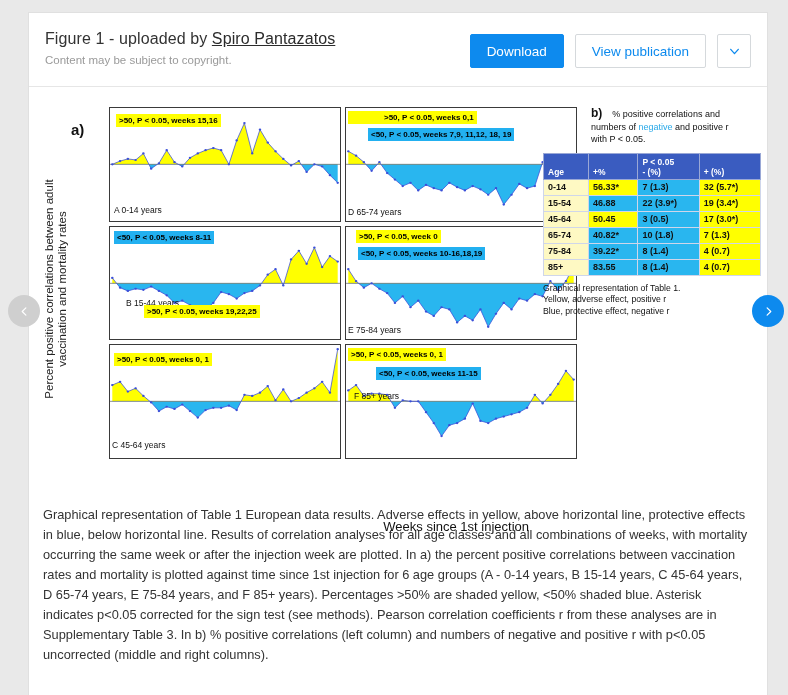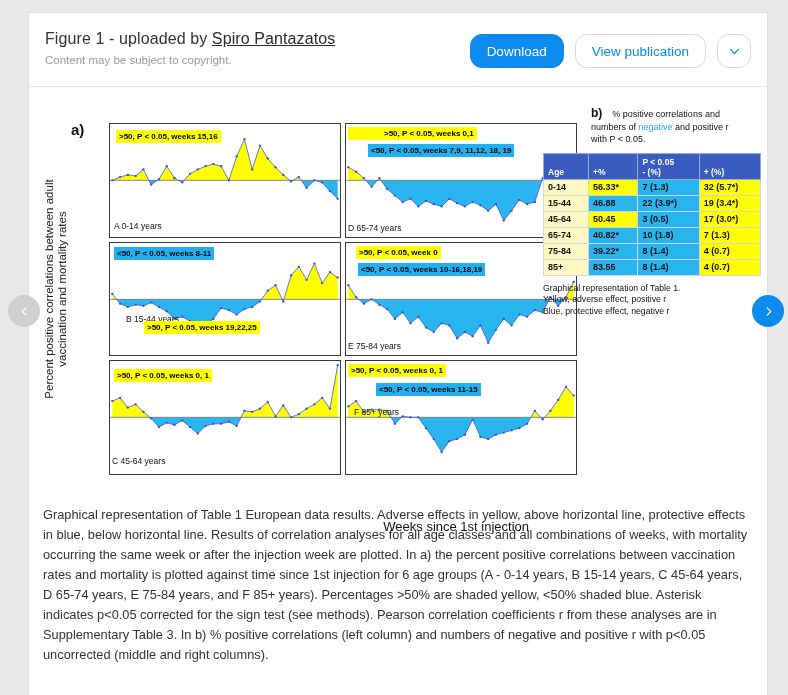--- a/index.html
+++ b/index.html
@@ -36,21 +36,21 @@
     color: #2b2b2b; text-decoration: underline; cursor: pointer;
   }
   .hdr-sub {
     margin-top: 4px; font-size: 11.5px; color: #9a9a9a; line-height: 14px;
   }
   .hdr-actions {
     position: absolute; right: 16px; top: 21px;
     display: flex; align-items: center; gap: 11px;
   }
   .btn {
-    height: 34px; border-radius: 12px; font-size: 13.5px;
+    height: 34px; border-radius: 2px; font-size: 13.5px;
     display: flex; align-items: center; justify-content: center;
     cursor: pointer; white-space: nowrap; padding: 0 16px;
     font-family: "Liberation Sans", sans-serif;
   }
   .btn-primary { background: #0d8aee; color: #fff; border: 1px solid #0d8aee; }
   .btn-outline { background: #fff; color: #0d8aee; border: 1px solid #d5d9dc; }
   .btn-caret {
     width: 34px; padding: 0; background:#fff; color:#0d8aee;
     border: 1px solid #d5d9dc;
   }
@@ -79,21 +79,21 @@
     white-space: nowrap; font-size: 11.5px; color: #222;
     line-height: 13px; text-align: center;
     font-family: "Liberation Sans", sans-serif;
   }
   .panel-a-letter {
     position: absolute; left: 28px; top: 22px;
     font-size: 15px; font-weight: 700; color: #111;
   }
 
   .grid {
-    position: absolute; left: 66px; top: 24px;
+    position: absolute; left: 66px; top: 8px;
     width: 468px; height: 352px;
     display: grid;
     grid-template-columns: 1fr 1fr;
     grid-template-rows: 1fr 1fr 1fr;
     gap: 4px 4px;
   }
   .panel {
     position: relative; border: 1.5px solid #3a3a3a; background: #fff;
     overflow: hidden;
   }
@@ -515,21 +515,21 @@
               </tr>
             </thead>
             <tbody id="tbl-body">
                 <tr>
                   <td class="age">0-14</td>
                   <td class="yel">56.33*</td>
                   <td class="blu">7 (1.3)</td>
                   <td class="yel">32 (5.7*)</td>
                 </tr>
                 <tr>
-                  <td class="age">15-44</td>
+                  <td class="age">15-54</td>
                   <td class="blu">46.88</td>
                   <td class="blu">22 (3.9*)</td>
                   <td class="yel">19 (3.4*)</td>
                 </tr>
                 <tr>
                   <td class="age">45-64</td>
                   <td class="yel">50.45</td>
                   <td class="blu">3 (0.5)</td>
                   <td class="yel">17 (3.0*)</td>
                 </tr>

